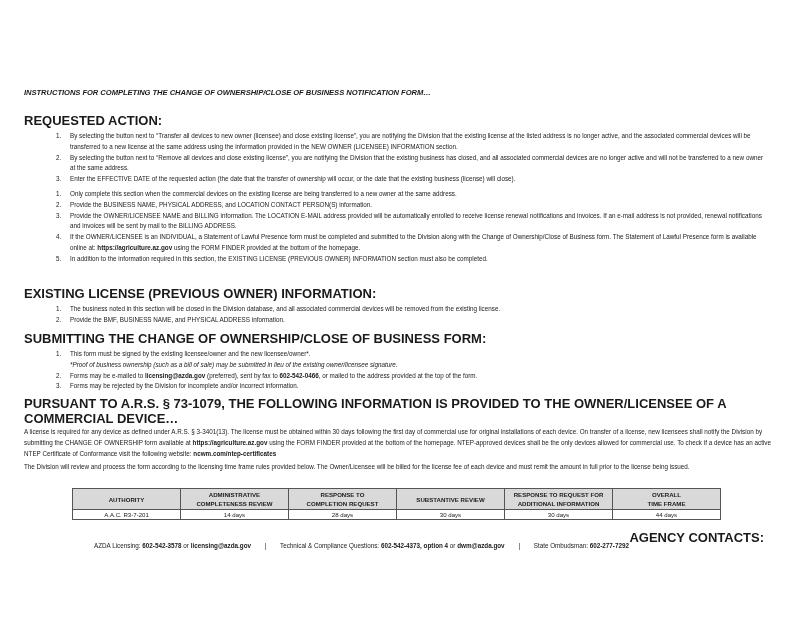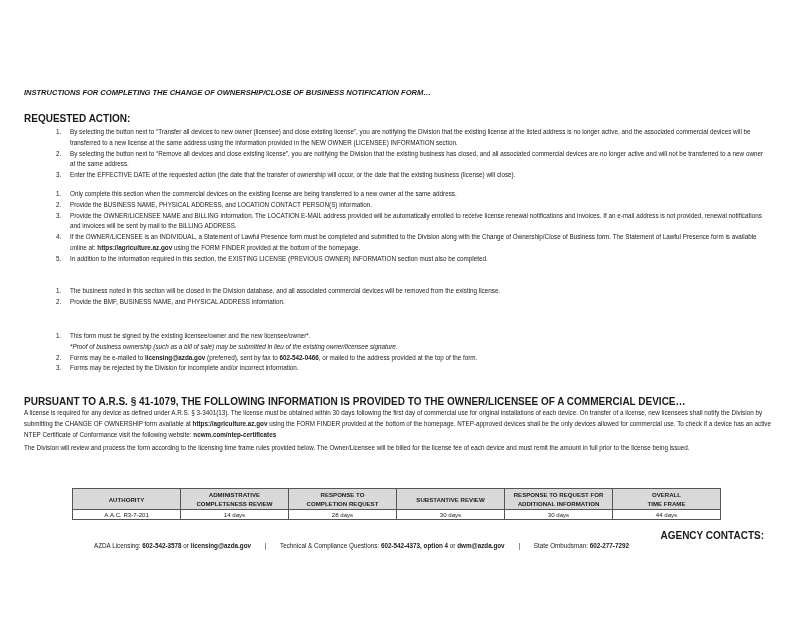--- a/index.html
+++ b/index.html
@@ -1,21 +1,21 @@
 <!DOCTYPE html>
 <html><head>
 <meta charset="utf-8">
 <style>
   html, body { margin: 0; padding: 0; background: #ffffff; }
   body { width: 800px; height: 618px; position: relative; overflow: hidden;
          font-family: "Liberation Sans", sans-serif; color: #1a1a1a; }
   .page { position: absolute; left: 0; top: 15px; width: 800px; height: 618px; }
   .title { position: absolute; left: 24px; top: 73px; font-size: 7.6px; font-weight: bold; font-style: italic; letter-spacing: -0.05px; }
   .section { position: absolute; left: 24px; width: 740px; }
-  .sec-head { font-size: 10px; font-weight: bold; margin: 0 0 3px 0; }
+  .sec-head { font-size: 13px; font-weight: bold; margin: 0 0 3px 0; }
   ol.items { margin: 0; padding: 0; list-style: none; }
   ol.items li { position: relative; padding-left: 46px; font-size: 6.3px; line-height: 10.8px; }
   ol.items li .num { position: absolute; left: 32px; top: 0; }
   .note { font-style: italic; }
   .b { font-weight: bold; }
   .para { font-size: 6.3px; line-height: 10.8px; margin: 0 0 3px 0; }
   table.tf { position: absolute; left: 72px; top: 473px; border-collapse: collapse; font-size: 6.1px; }
   table.tf th, table.tf td { border: 1px solid #555; text-align: center; padding: 0 2px; }
   table.tf th { background: #d9d9d9; font-weight: bold; line-height: 9px; height: 20px; vertical-align: middle; }
   table.tf td { line-height: 9px; height: 8px; }
@@ -42,36 +42,38 @@
     <ol class="items">
       <li><span class="num">1.</span><span>Only complete this section when the commercial devices on the existing license are being transferred to a new owner at the same address.</span></li>
       <li><span class="num">2.</span><span>Provide the BUSINESS NAME, PHYSICAL ADDRESS, and LOCATION CONTACT PERSON(S) information.</span></li>
       <li><span class="num">3.</span><span>Provide the OWNER/LICENSEE NAME and BILLING information. The LOCATION E-MAIL address provided will be automatically enrolled to receive license renewal notifications and invoices. If an e-mail address is not provided, renewal notifications and invoices will be sent by mail to the BILLING ADDRESS.</span></li>
       <li><span class="num">4.</span><span>If the OWNER/LICENSEE is an INDIVIDUAL, a Statement of Lawful Presence form must be completed and submitted to the Division along with the Change of Ownership/Close of Business form. The Statement of Lawful Presence form is available online at: </span><span class="b">https://agriculture.az.gov</span><span> using the FORM FINDER provided at the bottom of the homepage.</span></li>
       <li><span class="num">5.</span><span>In addition to the information required in this section, the EXISTING LICENSE (PREVIOUS OWNER) INFORMATION section must also be completed.</span></li>
     </ol>
   </div>
 
   <div class="section" style="top:271px;">
+    <div class="sec-head">EXISTING LICENSE (PREVIOUS OWNER) INFORMATION:</div>
     <ol class="items">
       <li><span class="num">1.</span><span>The business noted in this section will be closed in the Division database, and all associated commercial devices will be removed from the existing license.</span></li>
       <li><span class="num">2.</span><span>Provide the BMF, BUSINESS NAME, and PHYSICAL ADDRESS information.</span></li>
     </ol>
   </div>
 
   <div class="section" style="top:316px;">
+    <div class="sec-head">SUBMITTING THE CHANGE OF OWNERSHIP/CLOSE OF BUSINESS FORM:</div>
     <ol class="items">
       <li><span class="num">1.</span><span>This form must be signed by the existing licensee/owner and the new licensee/owner*.</span><br><span class="note">*Proof of business ownership (such as a bill of sale) may be submitted in lieu of the existing owner/licensee signature.</span></li>
       <li><span class="num">2.</span><span>Forms may be e-mailed to </span><span class="b">licensing@azda.gov</span><span> (preferred), sent by fax to </span><span class="b">602-542-0466</span><span>, or mailed to the address provided at the top of the form.</span></li>
       <li><span class="num">3.</span><span>Forms may be rejected by the Division for incomplete and/or incorrect information.</span></li>
     </ol>
   </div>
 
   <div class="section" style="top:381px; width:752px;">
-    <div class="sec-head" style="margin-bottom:1px;">PURSUANT TO A.R.S. § 41-1079, THE FOLLOWING INFORMATION IS PROVIDED TO THE OWNER/LICENSEE OF A COMMERCIAL DEVICE…</div>
+    <div class="sec-head" style="margin-bottom:1px;">PURSUANT TO A.R.S. § 73-1079, THE FOLLOWING INFORMATION IS PROVIDED TO THE OWNER/LICENSEE OF A COMMERCIAL DEVICE…</div>
     <p class="para"><span>A license is required for any device as defined under A.R.S. § 3-3401(13). The license must be obtained within 30 days following the first day of commercial use for original installations of each device. On transfer of a license, new licensees shall notify the Division by submitting the CHANGE OF OWNERSHIP form available at </span><span class="b">https://agriculture.az.gov</span><span> using the FORM FINDER provided at the bottom of the homepage. NTEP-approved devices shall be the only devices allowed for commercial use. To check if a device has an active NTEP Certificate of Conformance visit the following website: </span><span class="b">ncwm.com/ntep-certificates</span></p>
     <p class="para">The Division will review and process the form according to the licensing time frame rules provided below. The Owner/Licensee will be billed for the license fee of each device and must remit the amount in full prior to the license being issued.</p>
   </div>
 
 
   <table class="tf">
     <thead>
       <tr>
         <th style="width:103px;"><span>AUTHORITY</span><br><span></span></th>
         <th style="width:103px;"><span>ADMINISTRATIVE</span><br><span>COMPLETENESS REVIEW</span></th>

